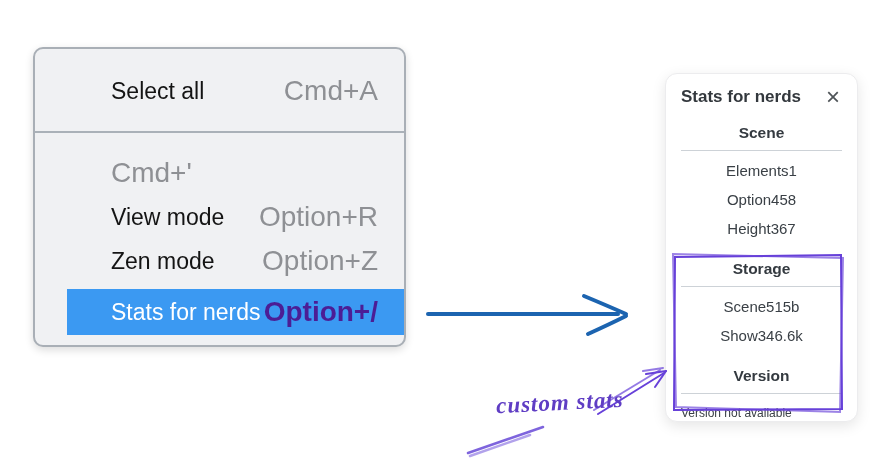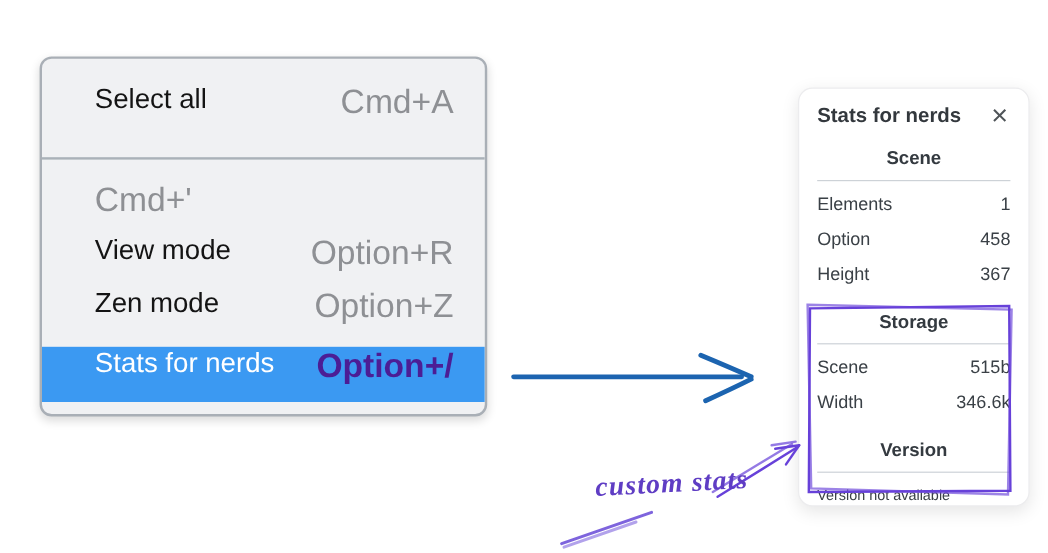--- a/index.html
+++ b/index.html
@@ -10,23 +10,23 @@
   .menu {
     position: absolute; left: 33px; top: 47px; width: 373px; height: 300px;
     background: #f0f1f3;
     border: 2px solid #a9afb6;
     border-radius: 10px;
     box-shadow: 0 3px 8px rgba(0,0,0,0.14);
     z-index: 1;
     overflow: hidden;
   }
   .menu-item {
-    height: 44px; display: flex; justify-content: space-between;
+    height: 44px; display: flex; align-items: center; justify-content: space-between;
     padding: 0 26px 0 44px;
-    font-size: 23px; color: #141414; cursor: default;
+    font-size: 23px; color: #141414; cursor: default; margin-left: 32px;
   }
   .menu-item.first { margin-top: 20px; }
   .menu-item .shortcut { color: #8e9094; font-size: 28px; }
   .menu-separator { height: 2px; background: #aab1b8; margin: 18px 0 18px 0; }
   .menu-item.selected {
     background: #3b99f2; color: #ffffff; height: 46px; margin-top: 6px;
   }
   .menu-item.selected .shortcut { color: #4c1d95; font-weight: bold; }
 
   
@@ -46,21 +46,21 @@
     font-size: 24px; font-weight: 300; line-height: 18px; color: #4f5458;
     cursor: pointer; padding: 0 2px; background: none; border: none;
     font-family: "Liberation Sans", sans-serif;
   }
   .section-heading {
     text-align: center; font-weight: bold; font-size: 15.5px; color: #343a40;
     margin-top: 17px;
   }
   .section-rule { border: none; border-top: 1px solid #cdd2d7; margin: 8px 0 5px 0; }
   .stat-row {
-    display: flex; justify-content: space-between; align-items: center;
+    display: flex; justify-content: center; align-items: center;
     font-size: 15px; line-height: 29px; color: #3a4046;
   }
   .panel-note { font-size: 12px; line-height: 29px; color: #3a4046; }
 
   
   .overlay {
     position: absolute; left: 0; top: 0; width: 873px; height: 461px;
     z-index: 5; pointer-events: none;
   }
 
@@ -125,21 +125,21 @@
   </div>
 
   <div>
     <div class="section-heading">Storage</div>
     <hr class="section-rule">
     <div class="stat-row">
       <span>Scene</span>
       <span>515b</span>
     </div>
     <div class="stat-row">
-      <span>Width</span>
+      <span>Show</span>
       <span>346.6k</span>
     </div>
   </div>
 
   <div>
     <div class="section-heading">Version</div>
     <hr class="section-rule">
     <div class="panel-note">Version not available</div>
   </div>
 </div>

